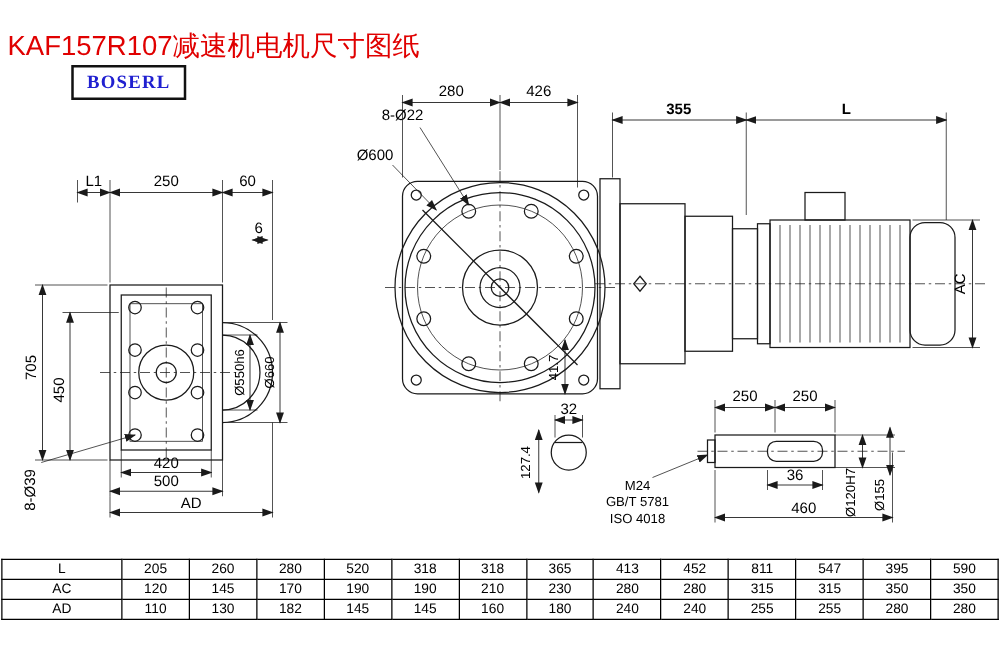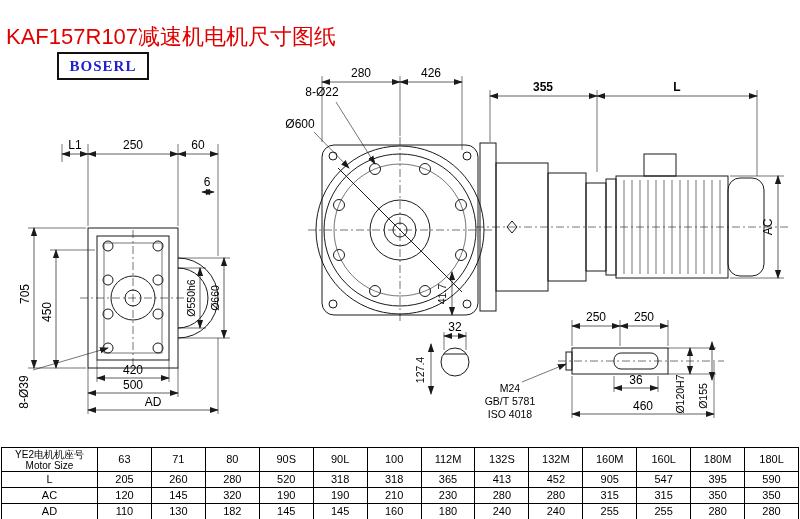--- a/index.html
+++ b/index.html
@@ -247,59 +247,40 @@
           <col>
           <col>
           <col>
           <col>
           <col>
           <col>
           <col>
         </colgroup>
       <tbody id="tbody">
           <tr>
-            <td class="hcell">
-              <div class="cn">YE2电机机座号</div>
-              <div class="en">Motor Size</div>
-            </td>
-            <td>63</td>
-            <td>71</td>
-            <td>80</td>
-            <td>90S</td>
-            <td>90L</td>
-            <td>100</td>
-            <td>112M</td>
-            <td>132S</td>
-            <td>132M</td>
-            <td>160M</td>
-            <td>160L</td>
-            <td>180M</td>
-            <td>180L</td>
-          </tr>
-          <tr>
             <td>L</td>
             <td>205</td>
             <td>260</td>
             <td>280</td>
             <td>520</td>
             <td>318</td>
             <td>318</td>
             <td>365</td>
             <td>413</td>
             <td>452</td>
-            <td>905</td>
+            <td>811</td>
             <td>547</td>
             <td>395</td>
             <td>590</td>
           </tr>
           <tr>
             <td>AC</td>
             <td>120</td>
             <td>145</td>
-            <td>320</td>
+            <td>170</td>
             <td>190</td>
             <td>190</td>
             <td>210</td>
             <td>230</td>
             <td>280</td>
             <td>280</td>
             <td>315</td>
             <td>315</td>
             <td>350</td>
             <td>350</td>

